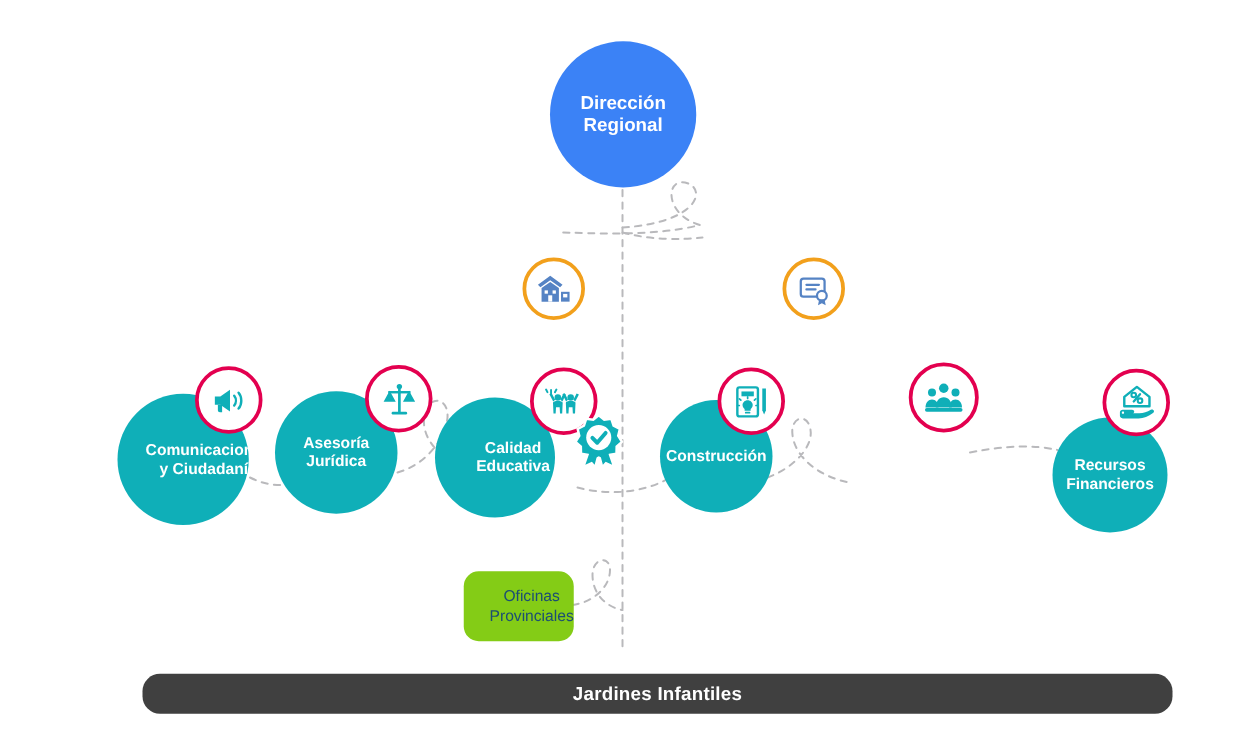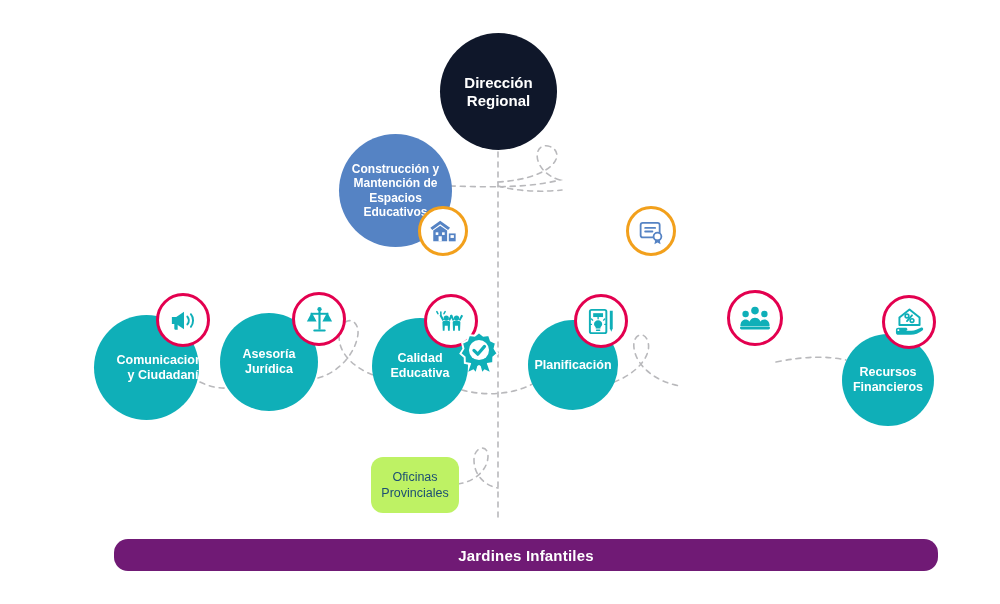--- a/index.html
+++ b/index.html
@@ -32,41 +32,42 @@
     text-align: center;
   }
   .circle {
     border-radius: 50%;
     color: #ffffff;
     font-weight: bold;
     line-height: 1.18;
     padding: 4px;
   }
   .node-root {
-    background: #0f172a;
+    background: #3b82f6;
     font-size: 15px;
   }
   .node-blue {
     background: #5583C4;
     font-size: 12px;
   }
   .node-teal {
     background: #0FAFB8;
     font-size: 12.5px;
   }
   .node-box {
-    background: #bef264;
+    background: #84cc16;
     color: #1C4E73;
     border-radius: 12px;
     font-size: 12.5px;
     line-height: 1.3;
+    justify-content: flex-end;
   }
   .bottom-bar {
     position: absolute;
-    background: #701a75;
+    background: #404040;
     color: #ffffff;
     border-radius: 14px;
     font-size: 15px;
     font-weight: bold;
     display: flex;
     align-items: center;
     justify-content: center;
     letter-spacing: 0.2px;
   }
   
@@ -114,26 +115,20 @@
 
       <path d="M458 484 C 474 482, 488 470, 488 456 C 488 444, 474 446, 474 460 C 474 476, 486 486, 498 488"></path>
     </g>
   </svg>
 
   <div class="node circle node-root" style="left:440px; top:33px; width:117px; height:117px;">
     <span style="white-space:pre-line;">Dirección
 Regional</span>
   </div>
 
-  <div class="node circle node-blue" style="left:339px; top:134px; width:113px; height:113px;">
-    <span style="white-space:pre-line;">Construcción y
-Mantención de
-Espacios
-Educativos</span>
-  </div>
   <div class="badge badge-orange" style="left:418px; top:206px; width:50px; height:50px;">
     <svg width="30" height="30" viewBox="0 0 32 32">
       <g fill="#5583C4">
         <path d="M13 5 L2.5 12.5 L4.6 14.8 L13 8.8 L21.4 14.8 L23.5 12.5 Z"></path>
         <path d="M5.6 15.4 L5.6 27 L20.4 27 L20.4 15.4 L13 10.3 Z" fill="#5583C4"></path>
         <rect x="8.2" y="17.4" width="2.8" height="2.8" fill="#ffffff"></rect>
         <rect x="15" y="17.4" width="2.8" height="2.8" fill="#ffffff"></rect>
         <rect x="11.3" y="21.6" width="3.4" height="5.4" fill="#ffffff"></rect>
         <rect x="22.2" y="18.6" width="7.3" height="8.4" fill="#5583C4"></rect>
         <rect x="24" y="20.4" width="3.6" height="3" fill="#ffffff"></rect>
@@ -180,21 +175,21 @@
         <rect x="6.8" y="9.1" width="18.4" height="2"></rect>
         <rect x="9.6" y="26.2" width="12.8" height="2.2" rx="1"></rect>
       </g>
       <g fill="none" stroke="#0FAFB8" stroke-width="1.7">
         <path d="M8 10.6 L4.4 17.2 L11.6 17.2 Z" fill="#0FAFB8"></path>
         <path d="M24 10.6 L20.4 17.2 L27.6 17.2 Z" fill="#0FAFB8"></path>
       </g>
     </svg>
   </div>
 
-  <div class="node circle node-teal" style="left:372px; top:318px; width:96px; height:96px;">
+  <div class="node circle node-teal" style="left:348px; top:318px; width:96px; height:96px;justify-content:flex-end;">
     <span style="white-space:pre-line;">Calidad
 Educativa</span>
   </div>
   <div class="badge badge-pink" style="left:424px; top:294px; width:54px; height:54px;">
     <svg width="31" height="31" viewBox="0 0 32 32">
       <g fill="#0FAFB8">
         <path d="M5 9 L5 6.2 M8.2 8 L9.4 5.8 M2 8 L0.9 5.8" stroke="#0FAFB8" stroke-width="1.6" stroke-linecap="round"></path>
         <circle cx="10.6" cy="12.4" r="2.7"></circle>
         <path d="M6.6 16.8 C6.6 15.5 8.3 15.2 10.6 15.2 C12.9 15.2 14.6 15.5 14.6 16.8 L14.2 25.6 L12.4 25.6 L12.1 20.4 L9.1 20.4 L8.8 25.6 L7 25.6 Z"></path>
         <path d="M6.8 15.6 L3.6 9.8 L5.5 8.8 L8.4 14.2 Z"></path>
@@ -210,21 +205,21 @@
     <svg width="44" height="44" viewBox="0 0 32 32">
       <path d="M16 1.6 L19.2 4.2 L23.3 3.7 L24.6 7.6 L28.3 9.5 L27.3 13.6 L29.5 17.1 L26.4 19.8 L26.3 24 L22.2 24.7 L19.6 28 L16 26.2 L12.4 28 L9.8 24.7 L5.7 24 L5.6 19.8 L2.5 17.1 L4.7 13.6 L3.7 9.5 L7.4 7.6 L8.7 3.7 L12.8 4.2 Z" fill="#0FAFB8" stroke="#ffffff" stroke-width="1.4"></path>
       <circle cx="16" cy="14.6" r="7.3" fill="#ffffff"></circle>
       <path d="M12.3 14.8 L15.1 17.6 L20 11.9" fill="none" stroke="#0FAFB8" stroke-width="2.3" stroke-linecap="round" stroke-linejoin="round"></path>
       <path d="M10.6 23.4 L8.2 30.4 L12 28.6 L13.6 30.4 L15 25.2 Z" fill="#0FAFB8"></path>
       <path d="M21.4 23.4 L23.8 30.4 L20 28.6 L18.4 30.4 L17 25.2 Z" fill="#0FAFB8"></path>
     </svg>
   </div>
 
   <div class="node circle node-teal" style="left:528px; top:320px; width:90px; height:90px;">
-    <span style="white-space:pre-line;">Planificación</span>
+    <span style="white-space:pre-line;">Construcción</span>
   </div>
   <div class="badge badge-pink" style="left:574px; top:294px; width:54px; height:54px;">
     <svg width="31" height="31" viewBox="0 0 32 32">
       <rect x="4" y="4" width="17" height="24" rx="1.8" fill="none" stroke="#0FAFB8" stroke-width="2"></rect>
       <rect x="7.4" y="7.4" width="10.2" height="4" fill="#0FAFB8"></rect>
       <g fill="#0FAFB8">
         <path d="M12.5 14.6 C10.1 14.6 8.3 16.4 8.3 18.6 C8.3 20.1 9.1 21.1 10 21.9 L10 23.3 L15 23.3 L15 21.9 C15.9 21.1 16.7 20.1 16.7 18.6 C16.7 16.4 14.9 14.6 12.5 14.6 Z"></path>
         <rect x="10.2" y="24.2" width="4.6" height="1.5" rx="0.7"></rect>
       </g>
       <g stroke="#0FAFB8" stroke-width="1.4" stroke-linecap="round">

